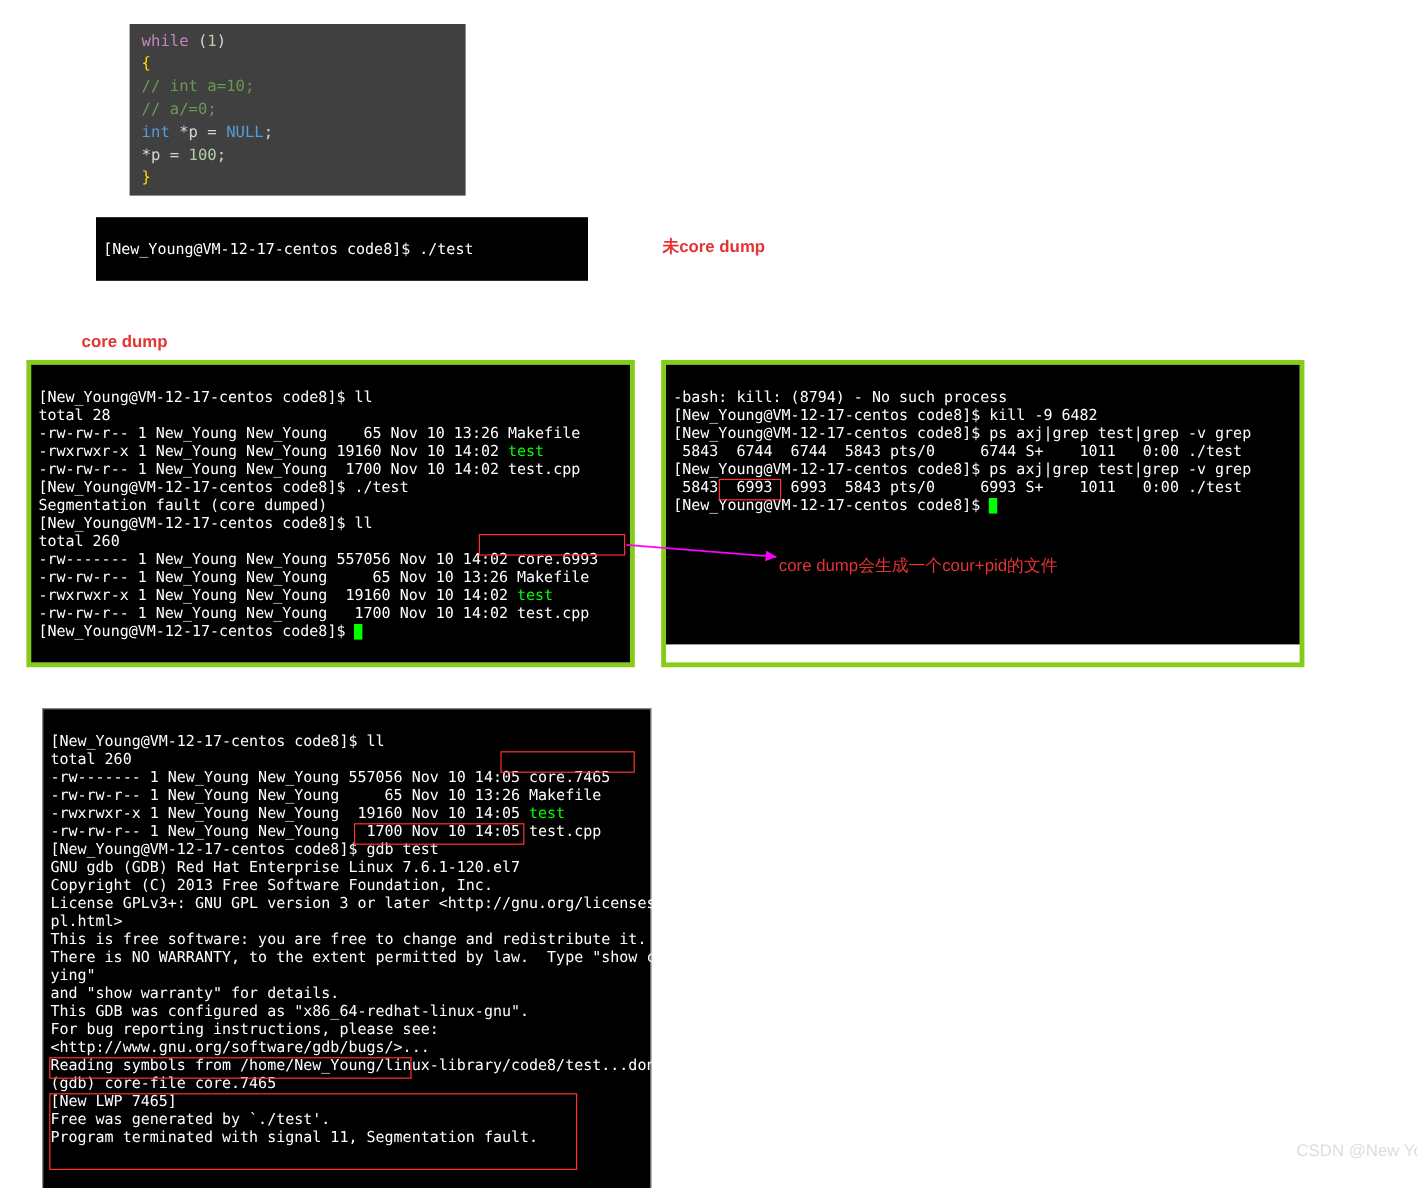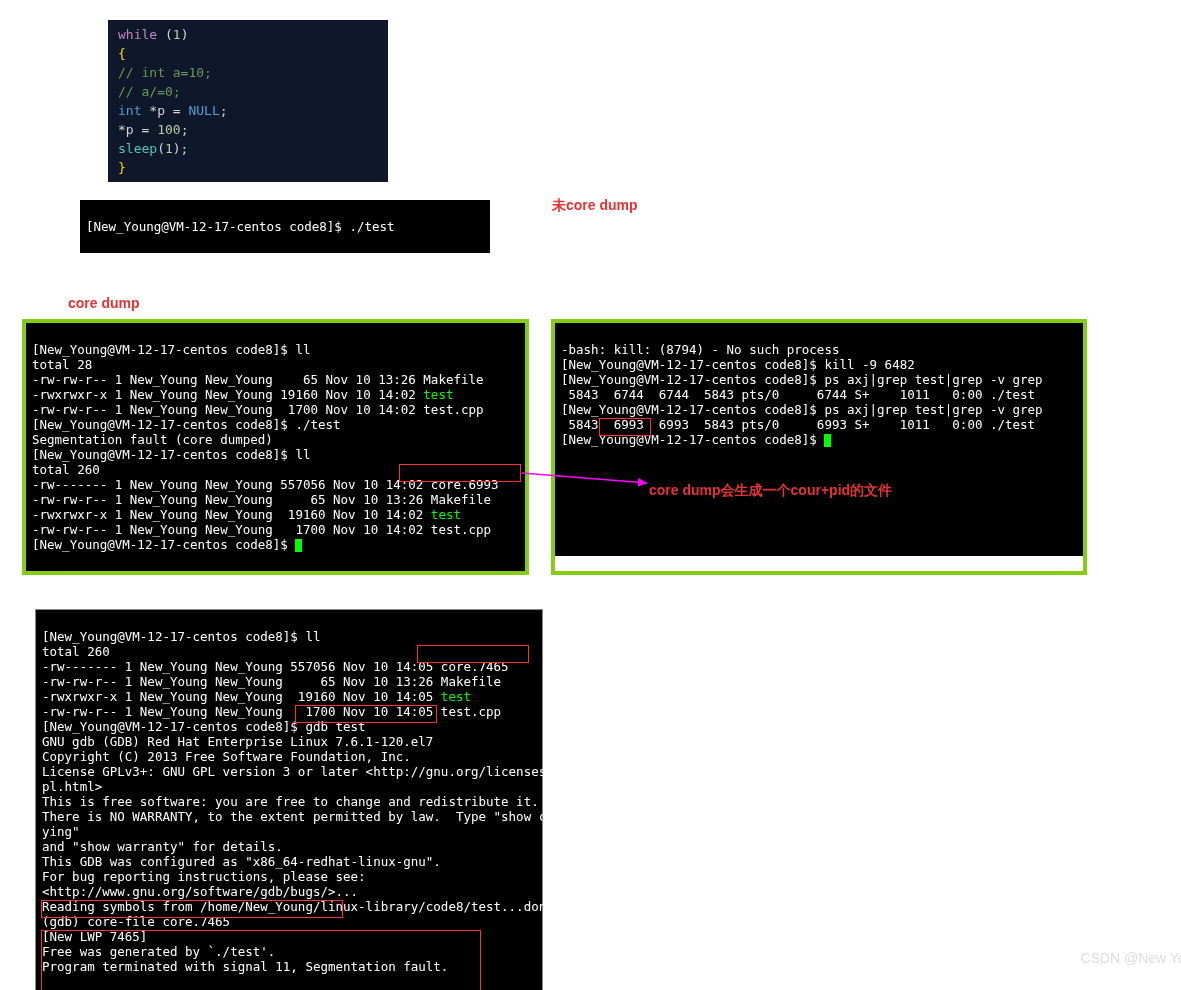--- a/index.html
+++ b/index.html
@@ -4,21 +4,21 @@
 <style>
   body {
     margin: 0;
     padding: 20px;
     background: #fff;
     font-family: "Microsoft YaHei", Arial, sans-serif;
     width: 1181px;
     position: relative;
   }
   .code-editor {
-    background: #0f172a;
+    background: #404040;
     color: #d4d4d4;
     font-family: Consolas, monospace;
     font-size: 13px;
     padding: 5px 10px;
     line-height: 19px;
     margin-left: 88px;
     width: 260px;
     position: relative;
   }
   .kw-blue { color: #569cd6; }
@@ -78,21 +78,20 @@
     pointer-events: none;
   }
   .arrow-svg {
     position: absolute;
     pointer-events: none;
   }
   .annotation {
     color: #e53333;
     font-size: 14px;
     position: absolute;
-    font-weight: bold;
   }
   .gdb-term {
     margin-left: 15px;
     margin-top: 34px;
     width: 506px;
     position: relative;
     border: 1px solid #888;
   }
   .cursor-block {
     display: inline-block;
@@ -112,21 +111,20 @@
 </head>
 <body>
 
 <div class="code-editor">
 <div><span class="kw-purple">while</span><span> (</span><span class="num">1</span><span>)</span></div>
 <div class="yellow-brace">{</div>
 <div>    <span class="comment">// int a=10;</span></div>
 <div>    <span class="comment">// a/=0;</span></div>
 <div>    <span class="kw-blue">int</span><span> *p = </span><span class="kw-blue">NULL</span><span>;</span></div>
 <div>    <span>*p = </span><span class="num">100</span><span>;</span></div>
-<div>    <span class="str-green">sleep</span><span>(</span><span class="num">1</span><span>);</span></div>
 <div class="yellow-brace">}</div>
 </div>
 
 <div class="terminal small-term">
 <div>[New_Young@VM-12-17-centos code8]$ ./test</div>
 </div>
 
 <div class="red-label label-no-core">未core dump</div>
 <div class="red-label label-core">core dump</div>
 

